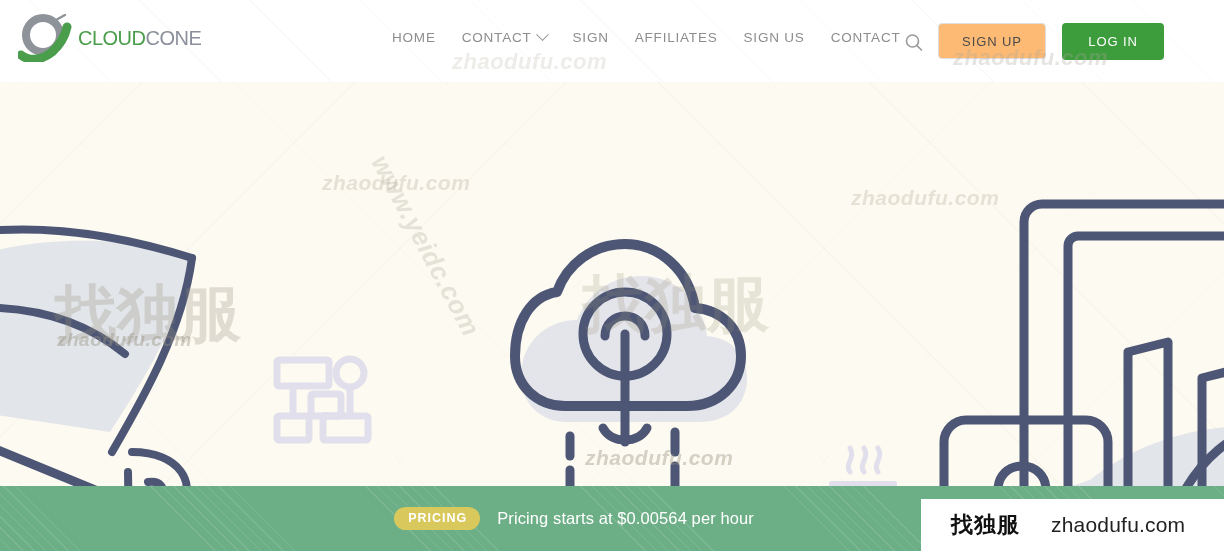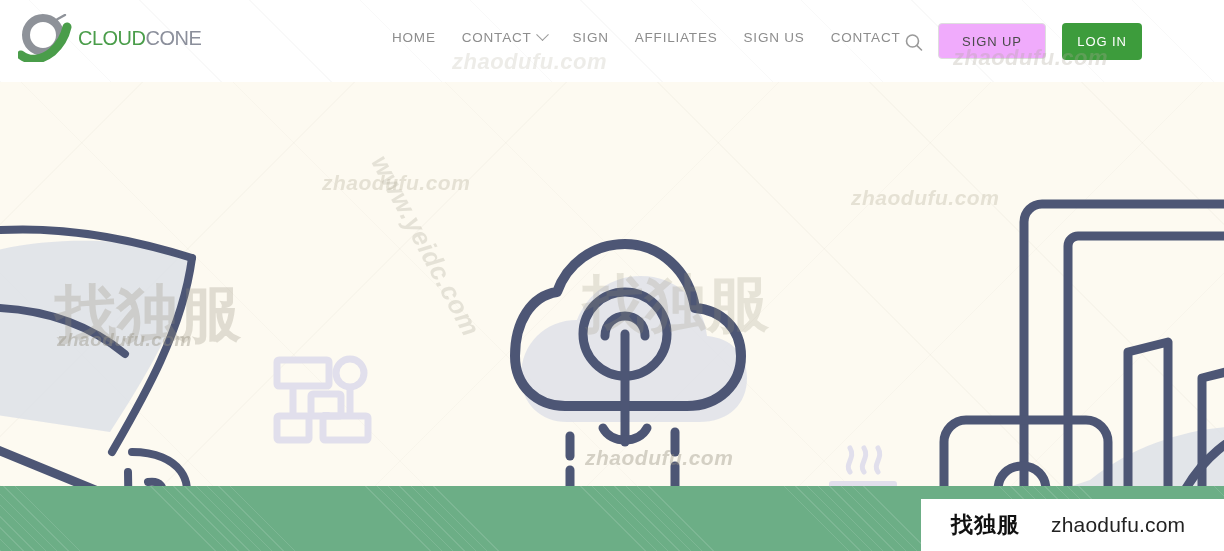--- a/index.html
+++ b/index.html
@@ -51,26 +51,26 @@
   }
 
   #search-btn {
     position:absolute; left:902px; top:31px;
     width:24px; height:24px; cursor:pointer;
   }
 
   #signup-btn {
     position:absolute; left:938px; top:23px;
     width:108px; height:36px; border:1px solid #dedede; border-radius:4px;
-    background:#f0abfc; color:#4a4a4a; font-size:13px; letter-spacing:0.9px;
+    background:#fdba74; color:#4a4a4a; font-size:13px; letter-spacing:0.9px;
     display:flex; align-items:center; justify-content:center; cursor:pointer;
   }
   #login-btn {
     position:absolute; left:1062px; top:23px;
-    width:80px; height:37px; border:none; border-radius:4px;
+    width:102px; height:37px; border:none; border-radius:4px;
     background:#3d9c3c; color:#fff; font-size:13px; letter-spacing:0.9px;
     display:flex; align-items:center; justify-content:center; cursor:pointer;
   }
 
   
   #hero {
     position:absolute; left:0; top:82px; width:1224px; height:404px;
     background:#fdfaf1; overflow:hidden;
   }
   #hero-diag {
@@ -268,18 +268,22 @@
 
   <div class="wm-cjk" style="left:55px; top:272px; font-size:62px; color:rgba(150,145,125,0.28);">找独服</div>
   <div class="wm-cjk" style="left:583px; top:262px; font-size:62px; color:rgba(150,145,125,0.22);">找独服</div>
 
   <div class="wm-url" style="left:392px; top:150px; font-size:26px; color:rgba(170,165,148,0.28);
               transform:rotate(62deg); transform-origin:left top;">www.yeidc.com</div>
 </div>
 
 <div id="pricing-bar">
   <div id="pricing-diag"></div>
+  <div id="pricing-inner">
+    <div id="pricing-badge">PRICING</div>
+    <div id="pricing-text">Pricing starts at $0.00564 per hour</div>
+  </div>
 </div>
 
 <div id="wm-box">
   <div id="wm-box-cjk">找独服</div>
   <div id="wm-box-url">zhaodufu.com</div>
 </div>
 
 </body></html>

